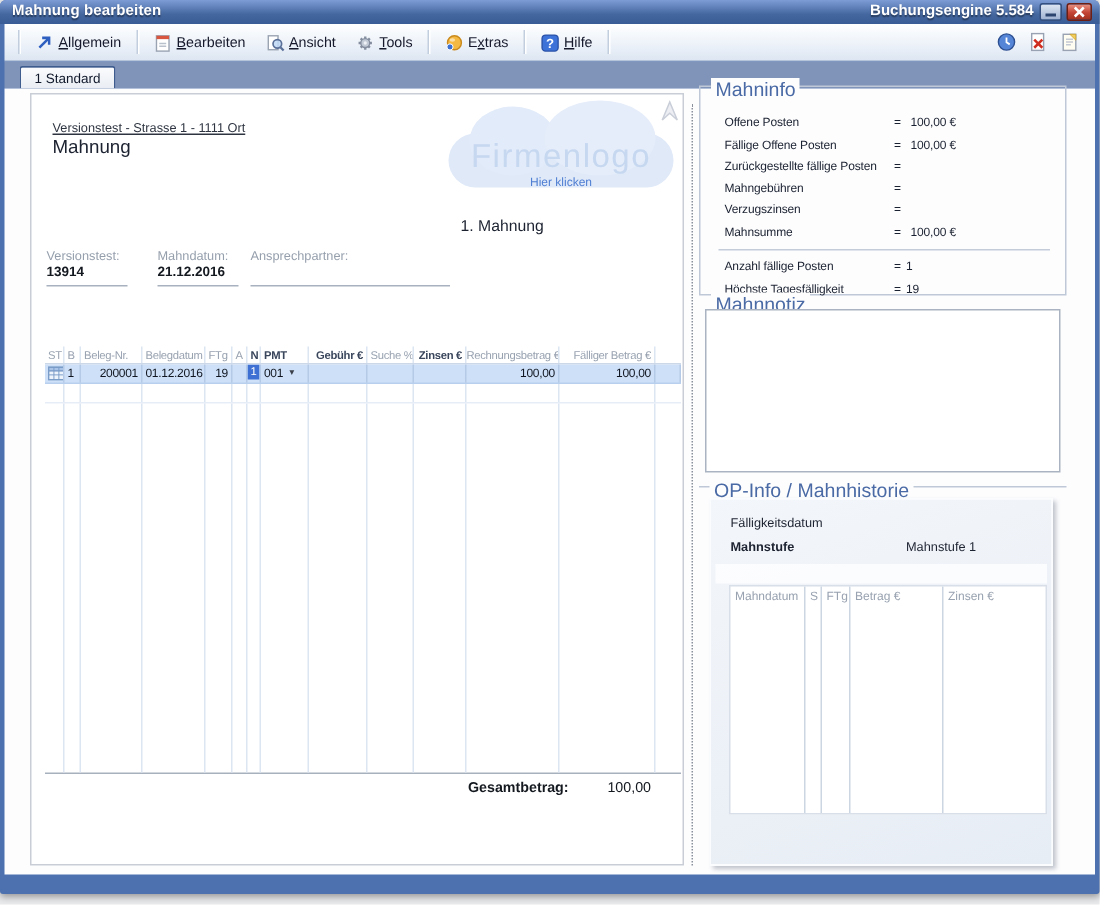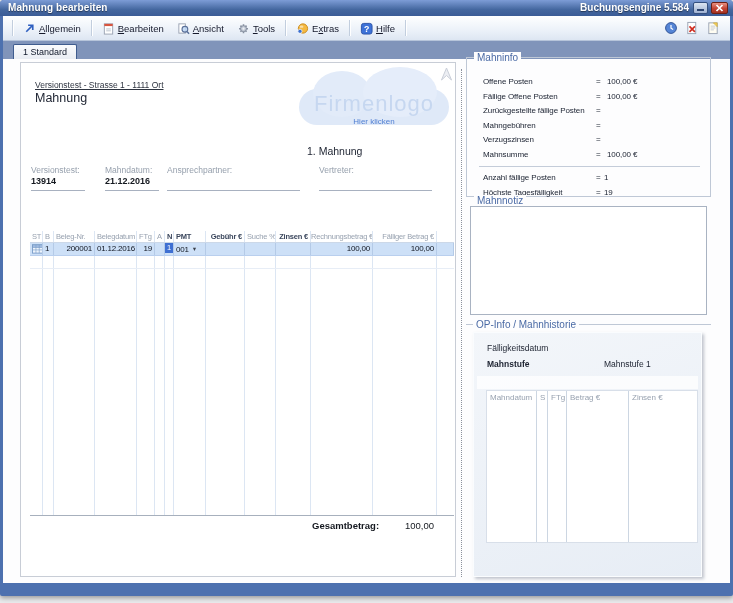--- a/index.html
+++ b/index.html
@@ -60,21 +60,21 @@
   .erow{display:flex;height:12px;border-bottom:1px solid #e7edf6}
   .erow .cell{height:12px}
   .tbl-grid{display:flex;height:246px;border-bottom:1px solid #a7b0bd}
   .tbl-grid .cell{height:246px}
   .nbox{display:inline-block;width:8px;height:10px;background:#3e6fd2;color:#fff;font-size:7.5px;line-height:10px;text-align:center;vertical-align:middle;margin-top:-1px}
   .caret{font-size:5.5px;color:#3a3f4a;margin-left:3px;vertical-align:1px}
   .total{position:relative;height:16px;margin-top:3px;font-size:9.5px;color:#14181f}
   .total .tl{position:absolute;left:282px;top:1px;font-weight:600}
   .total .tv{position:absolute;left:344px;width:60px;top:1px;text-align:right}
   
-  .fs-legend{position:absolute;top:-6px;left:7px;background:#fdfdfe;padding:0 3px;font-size:10px;color:#4a6aa5;white-space:nowrap}
+  .fs-legend{position:absolute;top:-6px;left:7px;background:#fdfdfe;padding:0 3px;font-size:13px;color:#4a6aa5;white-space:nowrap}
   .mahninfo{position:absolute;left:463px;top:-2px;width:245px;height:140px;border:1px solid #bfc8d6;box-sizing:border-box}
   .mi-rows{position:absolute;left:0;right:0;top:17px}
   .mi-row{position:relative;height:14.5px;font-size:8px;color:#1a2130;letter-spacing:-.1px}
   .mi-lbl{position:absolute;left:16px;top:2px}
   .mi-eq{position:absolute;left:129px;top:2px}
   .mi-val{position:absolute;left:140px;width:68px;top:2px;text-align:left}
   .mi-sep{height:1px;border-top:1px solid #c4ccd9;margin:4px 10px 3px 12px}
   .mi-stat .mi-val{left:137px;width:auto;text-align:left}
   .notiz{position:absolute;left:467px;top:137px;width:238px;height:120px}
   .notiz .fs-legend{top:-1px;left:4px}
@@ -229,24 +229,20 @@
         <div class="val">13914</div>
       </div>
       <div class="field f2">
         <div class="lbl">Mahndatum:</div>
         <div class="val">21.12.2016</div>
       </div>
       <div class="field f3">
         <div class="lbl">Ansprechpartner:</div>
         <div class="val"></div>
       </div>
-      <div class="field f4">
-        <div class="lbl">Vertreter:</div>
-        <div class="val"></div>
-      </div>
 
 
       <div class="tblwrap">
         <div class="thead">
           <div class="cell w-st">ST</div>
           <div class="cell w-b">B</div>
           <div class="cell w-nr">Beleg-Nr.</div>
           <div class="cell w-dat">Belegdatum</div>
           <div class="cell w-ftg">FTg</div>
           <div class="cell w-a">A</div>

